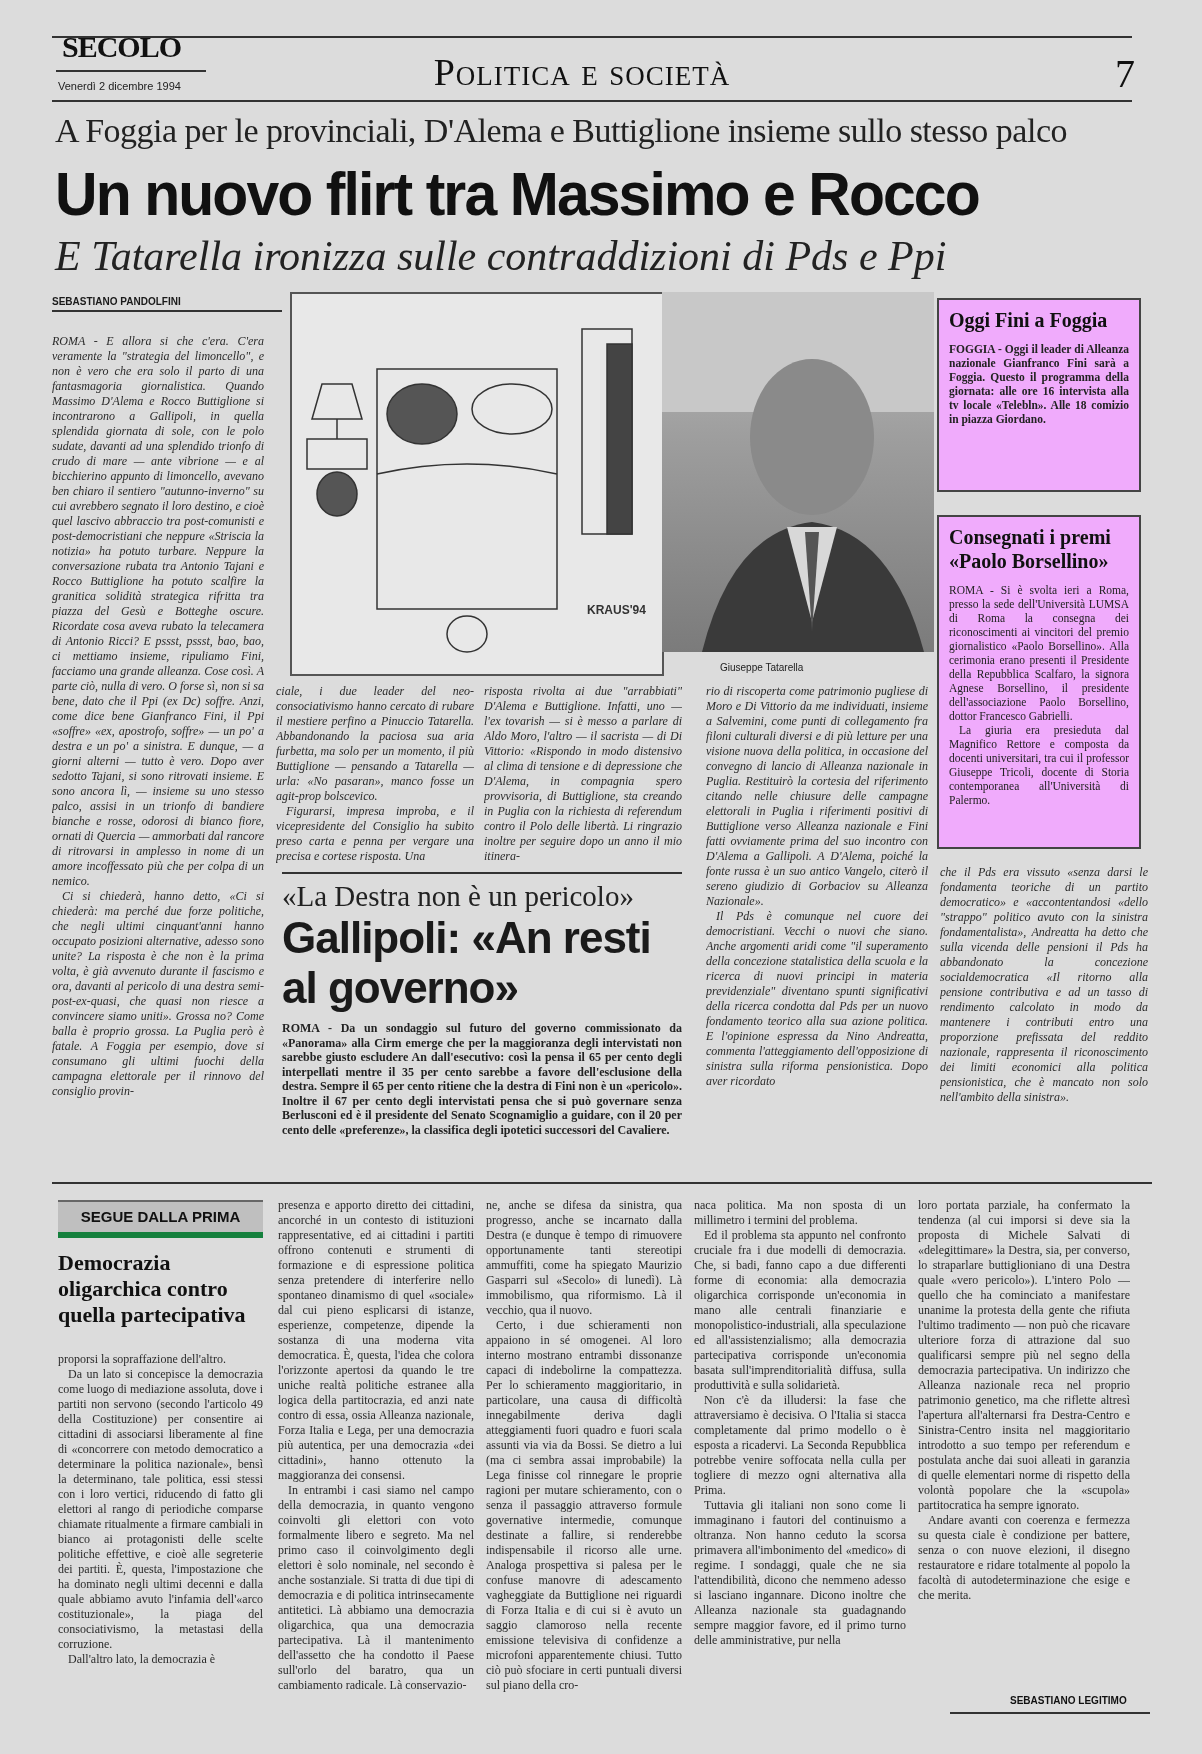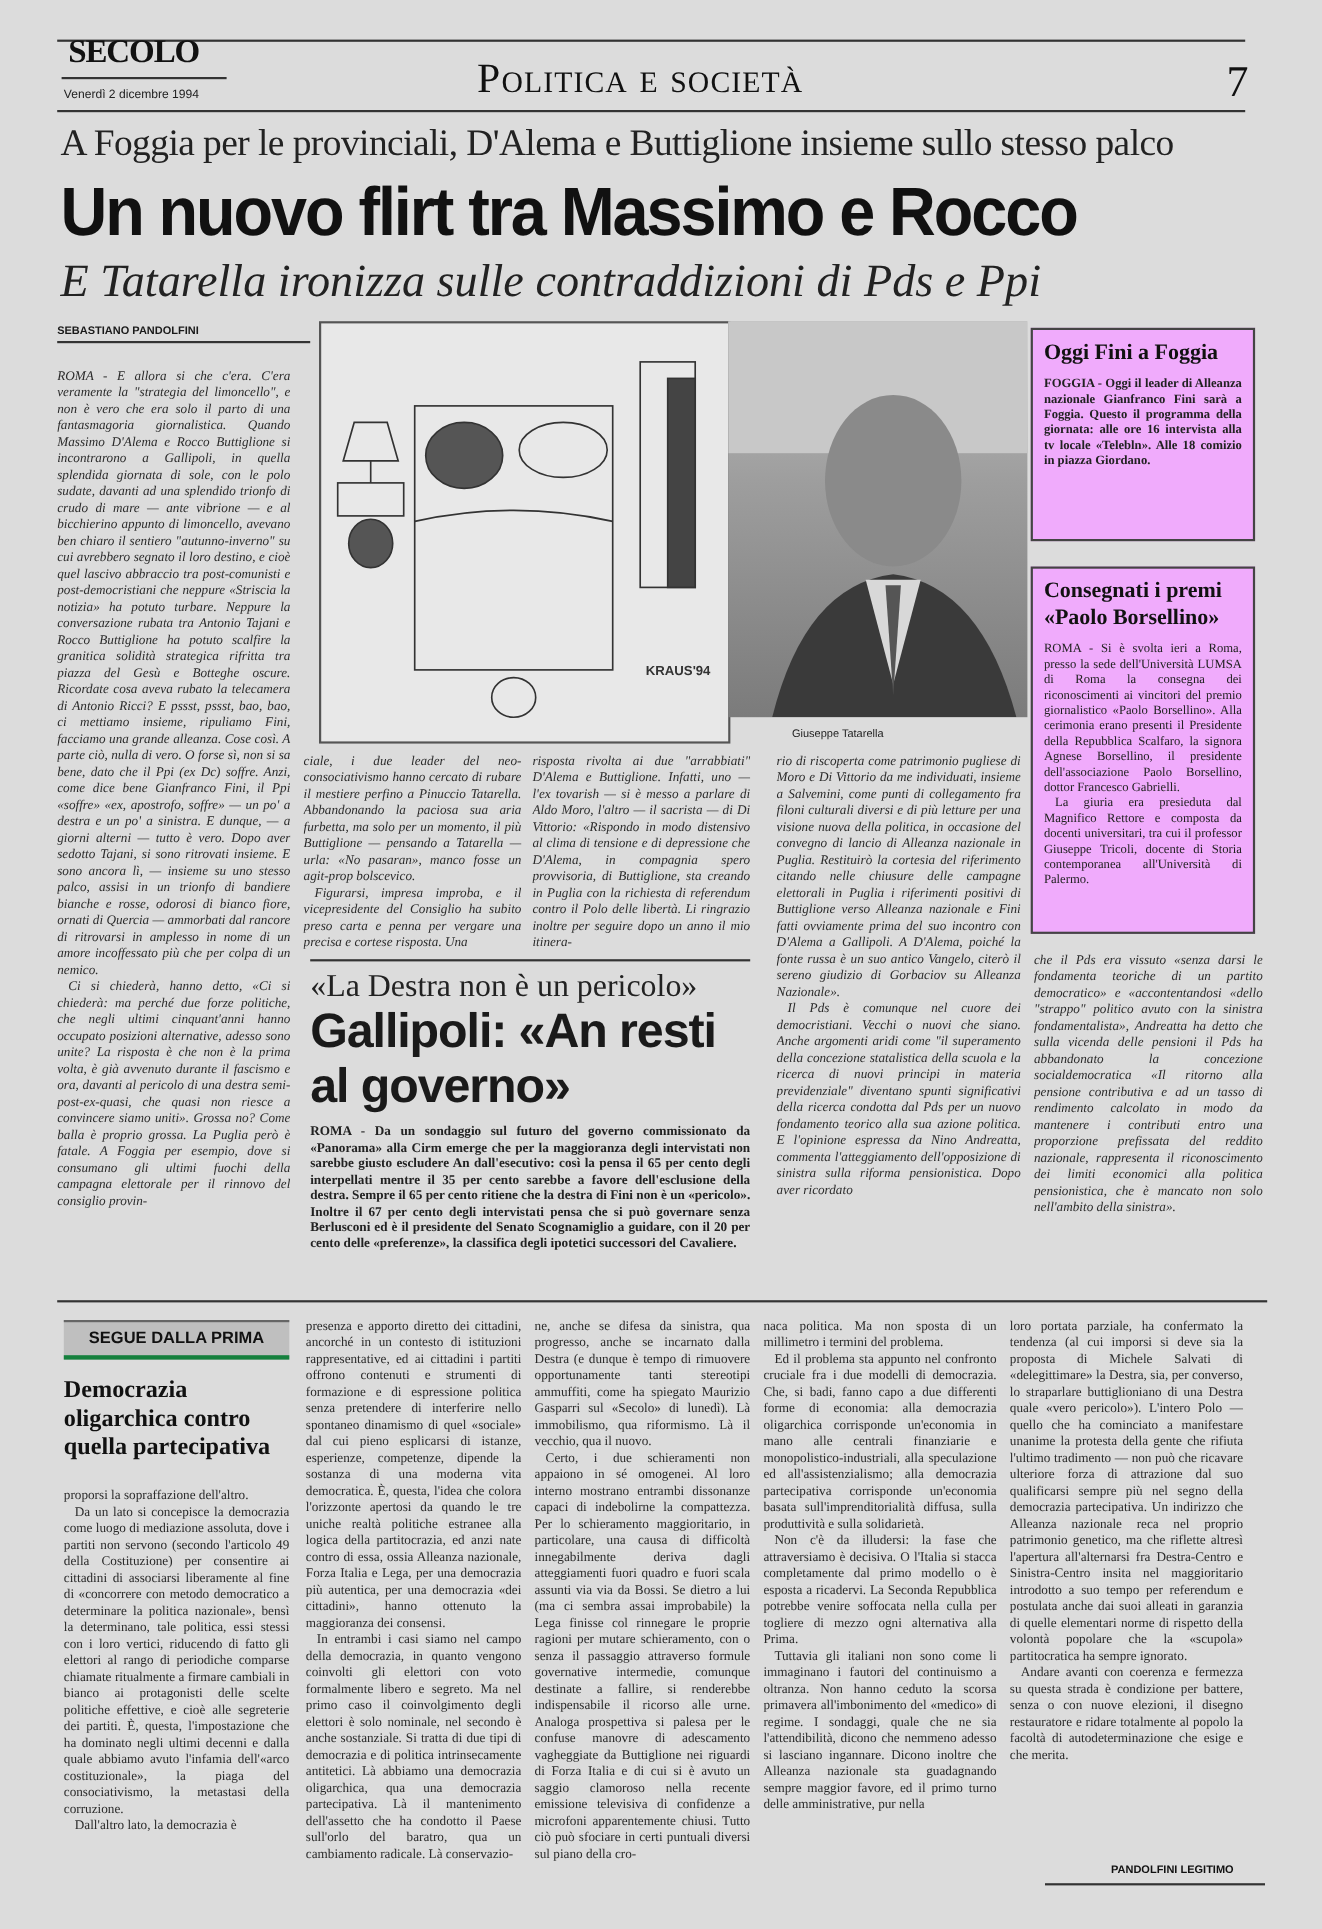--- a/index.html
+++ b/index.html
@@ -23,21 +23,21 @@
   .photo-caption { left:720px; top:662px; font-family:"Liberation Sans", sans-serif; font-size:10px; color:#222; }
   .box { position:absolute; border:2px solid #444; background:#f0abfc; }
   .box-title { font-size:20px; font-weight:bold; line-height:24px; margin:8px 10px 10px; color:#111; }
   .box-body { font-size:11.5px; line-height:14px; text-align:justify; margin:0 10px; color:#222; }
   .box-body p { margin:0; text-indent:10px; }
   .box-body p.first { text-indent:0; }
   .poll-box { left:282px; top:872px; width:400px; height:280px; border-top:2px solid #333; }
   .poll-kicker { font-size:29px; color:#222; margin-top:6px; }
   .poll-head { font-family:"Liberation Sans", sans-serif; font-weight:bold; font-size:44px; line-height:50px; letter-spacing:-1px; color:#1a1a1a; }
   .poll-body { font-size:12px; line-height:14.5px; font-weight:bold; text-align:justify; margin-top:8px; color:#222; }
-  .segue { left:58px; top:1200px; width:205px; height:30px; background:#bfbfbf; border-top:2px solid #666; border-bottom:4px solid #15803d; font-family:"Liberation Sans", sans-serif; font-weight:bold; font-size:15px; text-align:center; line-height:30px; color:#111; }
+  .segue { left:58px; top:1200px; width:205px; height:30px; background:#bfbfbf; border-top:2px solid #666; border-bottom:6px solid #15803d; font-family:"Liberation Sans", sans-serif; font-weight:bold; font-size:15px; text-align:center; line-height:30px; color:#111; }
   .art2-title { left:58px; top:1250px; width:220px; font-size:22px; font-weight:bold; line-height:26px; color:#111; }
   .signature { left:1010px; top:1695px; font-family:"Liberation Sans", sans-serif; font-weight:bold; font-size:10px; color:#111; }
 </style>
 </head>
 <body>
 
 <div class="rule" style="left:52px;top:36px;width:1080px;height:2px;"></div>
 <div class="abs masthead-logo">SECOLO</div>
 <div class="rule" style="left:56px;top:70px;width:150px;height:2px;"></div>
 <div class="abs masthead-date">Venerdì 2 dicembre 1994</div>
@@ -138,16 +138,16 @@
   <p>Certo, i due schieramenti non appaiono in sé omogenei. Al loro interno mostrano entrambi dissonanze capaci di indebolirne la compattezza. Per lo schieramento maggioritario, in particolare, una causa di difficoltà innegabilmente deriva dagli atteggiamenti fuori quadro e fuori scala assunti via via da Bossi. Se dietro a lui (ma ci sembra assai improbabile) la Lega finisse col rinnegare le proprie ragioni per mutare schieramento, con o senza il passaggio attraverso formule governative intermedie, comunque destinate a fallire, si renderebbe indispensabile il ricorso alle urne. Analoga prospettiva si palesa per le confuse manovre di adescamento vagheggiate da Buttiglione nei riguardi di Forza Italia e di cui si è avuto un saggio clamoroso nella recente emissione televisiva di confidenze a microfoni apparentemente chiusi. Tutto ciò può sfociare in certi puntuali diversi sul piano della cro-</p>
 </div>
 <div class="col-text roman" style="left:694px;top:1198px;width:212px;height:530px;overflow:hidden;">
   <p class="first">naca politica. Ma non sposta di un millimetro i termini del problema.</p>
   <p>Ed il problema sta appunto nel confronto cruciale fra i due modelli di democrazia. Che, si badi, fanno capo a due differenti forme di economia: alla democrazia oligarchica corrisponde un'economia in mano alle centrali finanziarie e monopolistico-industriali, alla speculazione ed all'assistenzialismo; alla democrazia partecipativa corrisponde un'economia basata sull'imprenditorialità diffusa, sulla produttività e sulla solidarietà.</p>
   <p>Non c'è da illudersi: la fase che attraversiamo è decisiva. O l'Italia si stacca completamente dal primo modello o è esposta a ricadervi. La Seconda Repubblica potrebbe venire soffocata nella culla per togliere di mezzo ogni alternativa alla Prima.</p>
   <p>Tuttavia gli italiani non sono come li immaginano i fautori del continuismo a oltranza. Non hanno ceduto la scorsa primavera all'imbonimento del «medico» di regime. I sondaggi, quale che ne sia l'attendibilità, dicono che nemmeno adesso si lasciano ingannare. Dicono inoltre che Alleanza nazionale sta guadagnando sempre maggior favore, ed il primo turno delle amministrative, pur nella</p>
 </div>
 <div class="col-text roman" style="left:918px;top:1198px;width:212px;height:490px;overflow:hidden;">
   <p class="first">loro portata parziale, ha confermato la tendenza (al cui imporsi si deve sia la proposta di Michele Salvati di «delegittimare» la Destra, sia, per converso, lo straparlare buttiglioniano di una Destra quale «vero pericolo»). L'intero Polo — quello che ha cominciato a manifestare unanime la protesta della gente che rifiuta l'ultimo tradimento — non può che ricavare ulteriore forza di attrazione dal suo qualificarsi sempre più nel segno della democrazia partecipativa. Un indirizzo che Alleanza nazionale reca nel proprio patrimonio genetico, ma che riflette altresì l'apertura all'alternarsi fra Destra-Centro e Sinistra-Centro insita nel maggioritario introdotto a suo tempo per referendum e postulata anche dai suoi alleati in garanzia di quelle elementari norme di rispetto della volontà popolare che la «scupola» partitocratica ha sempre ignorato.</p>
-  <p>Andare avanti con coerenza e fermezza su questa strada è condizione per battere, senza o con nuove elezioni, il disegno restauratore e ridare totalmente al popolo la facoltà di autodeterminazione che esige e che merita.</p>
+  <p>Andare avanti con coerenza e fermezza su questa ciale è condizione per battere, senza o con nuove elezioni, il disegno restauratore e ridare totalmente al popolo la facoltà di autodeterminazione che esige e che merita.</p>
 </div>
-<div class="abs signature">PANDOLFINI LEGITIMO</div>
+<div class="abs signature">SEBASTIANO LEGITIMO</div>
 <div class="rule" style="left:950px;top:1712px;width:200px;height:2px;"></div>
 
 </body></html>

